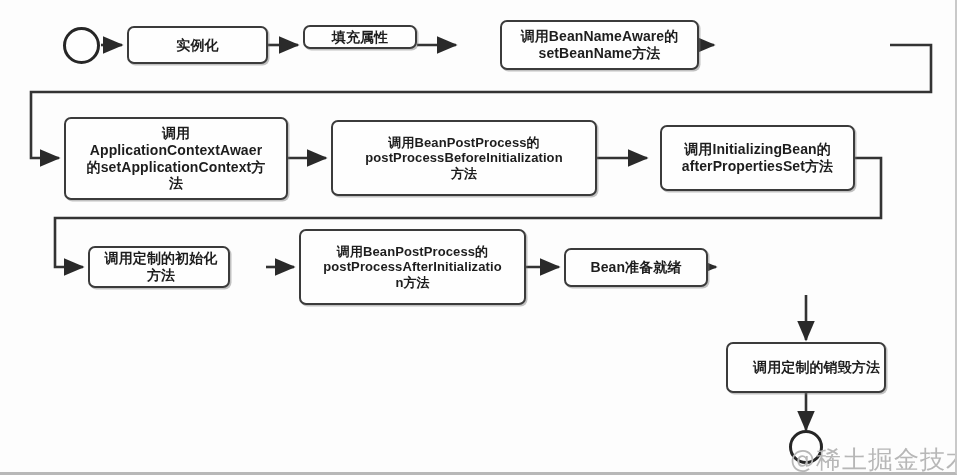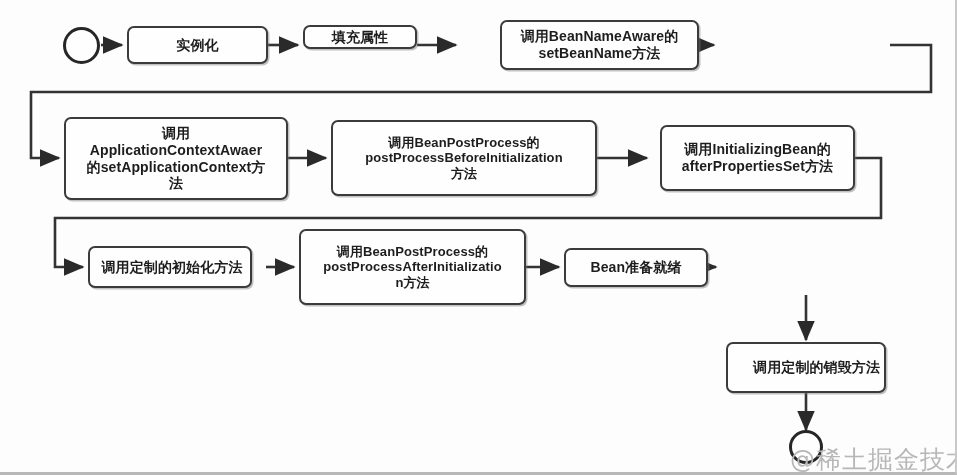--- a/index.html
+++ b/index.html
@@ -113,21 +113,21 @@
   </div>
 
   <div class="node" style="left:331px; top:120px; width:266px; height:76px; font-size:13px;">
     <span>调用BeanPostProcess的<br>postProcessBeforeInitialization<br>方法</span>
   </div>
 
   <div class="node" style="left:652px; top:125px; width:195px; height:66px; font-size:14px;margin-left:8px;">
     <span>调用InitializingBean的<br>afterPropertiesSet方法</span>
   </div>
 
-  <div class="node" style="left:88px; top:246px; width:164px; height:42px; font-size:14px;padding-left:8px;">
+  <div class="node" style="left:88px; top:246px; width:142px; height:42px; font-size:14px;padding-left:8px;">
     <span>调用定制的初始化方法</span>
   </div>
 
   <div class="node" style="left:299px; top:229px; width:227px; height:76px; font-size:13px;">
     <span>调用BeanPostProcess的<br>postProcessAfterInitializatio<br>n方法</span>
   </div>
 
   <div class="node" style="left:564px; top:248px; width:144px; height:39px; font-size:14px;">
     <span>Bean准备就绪</span>
   </div>

